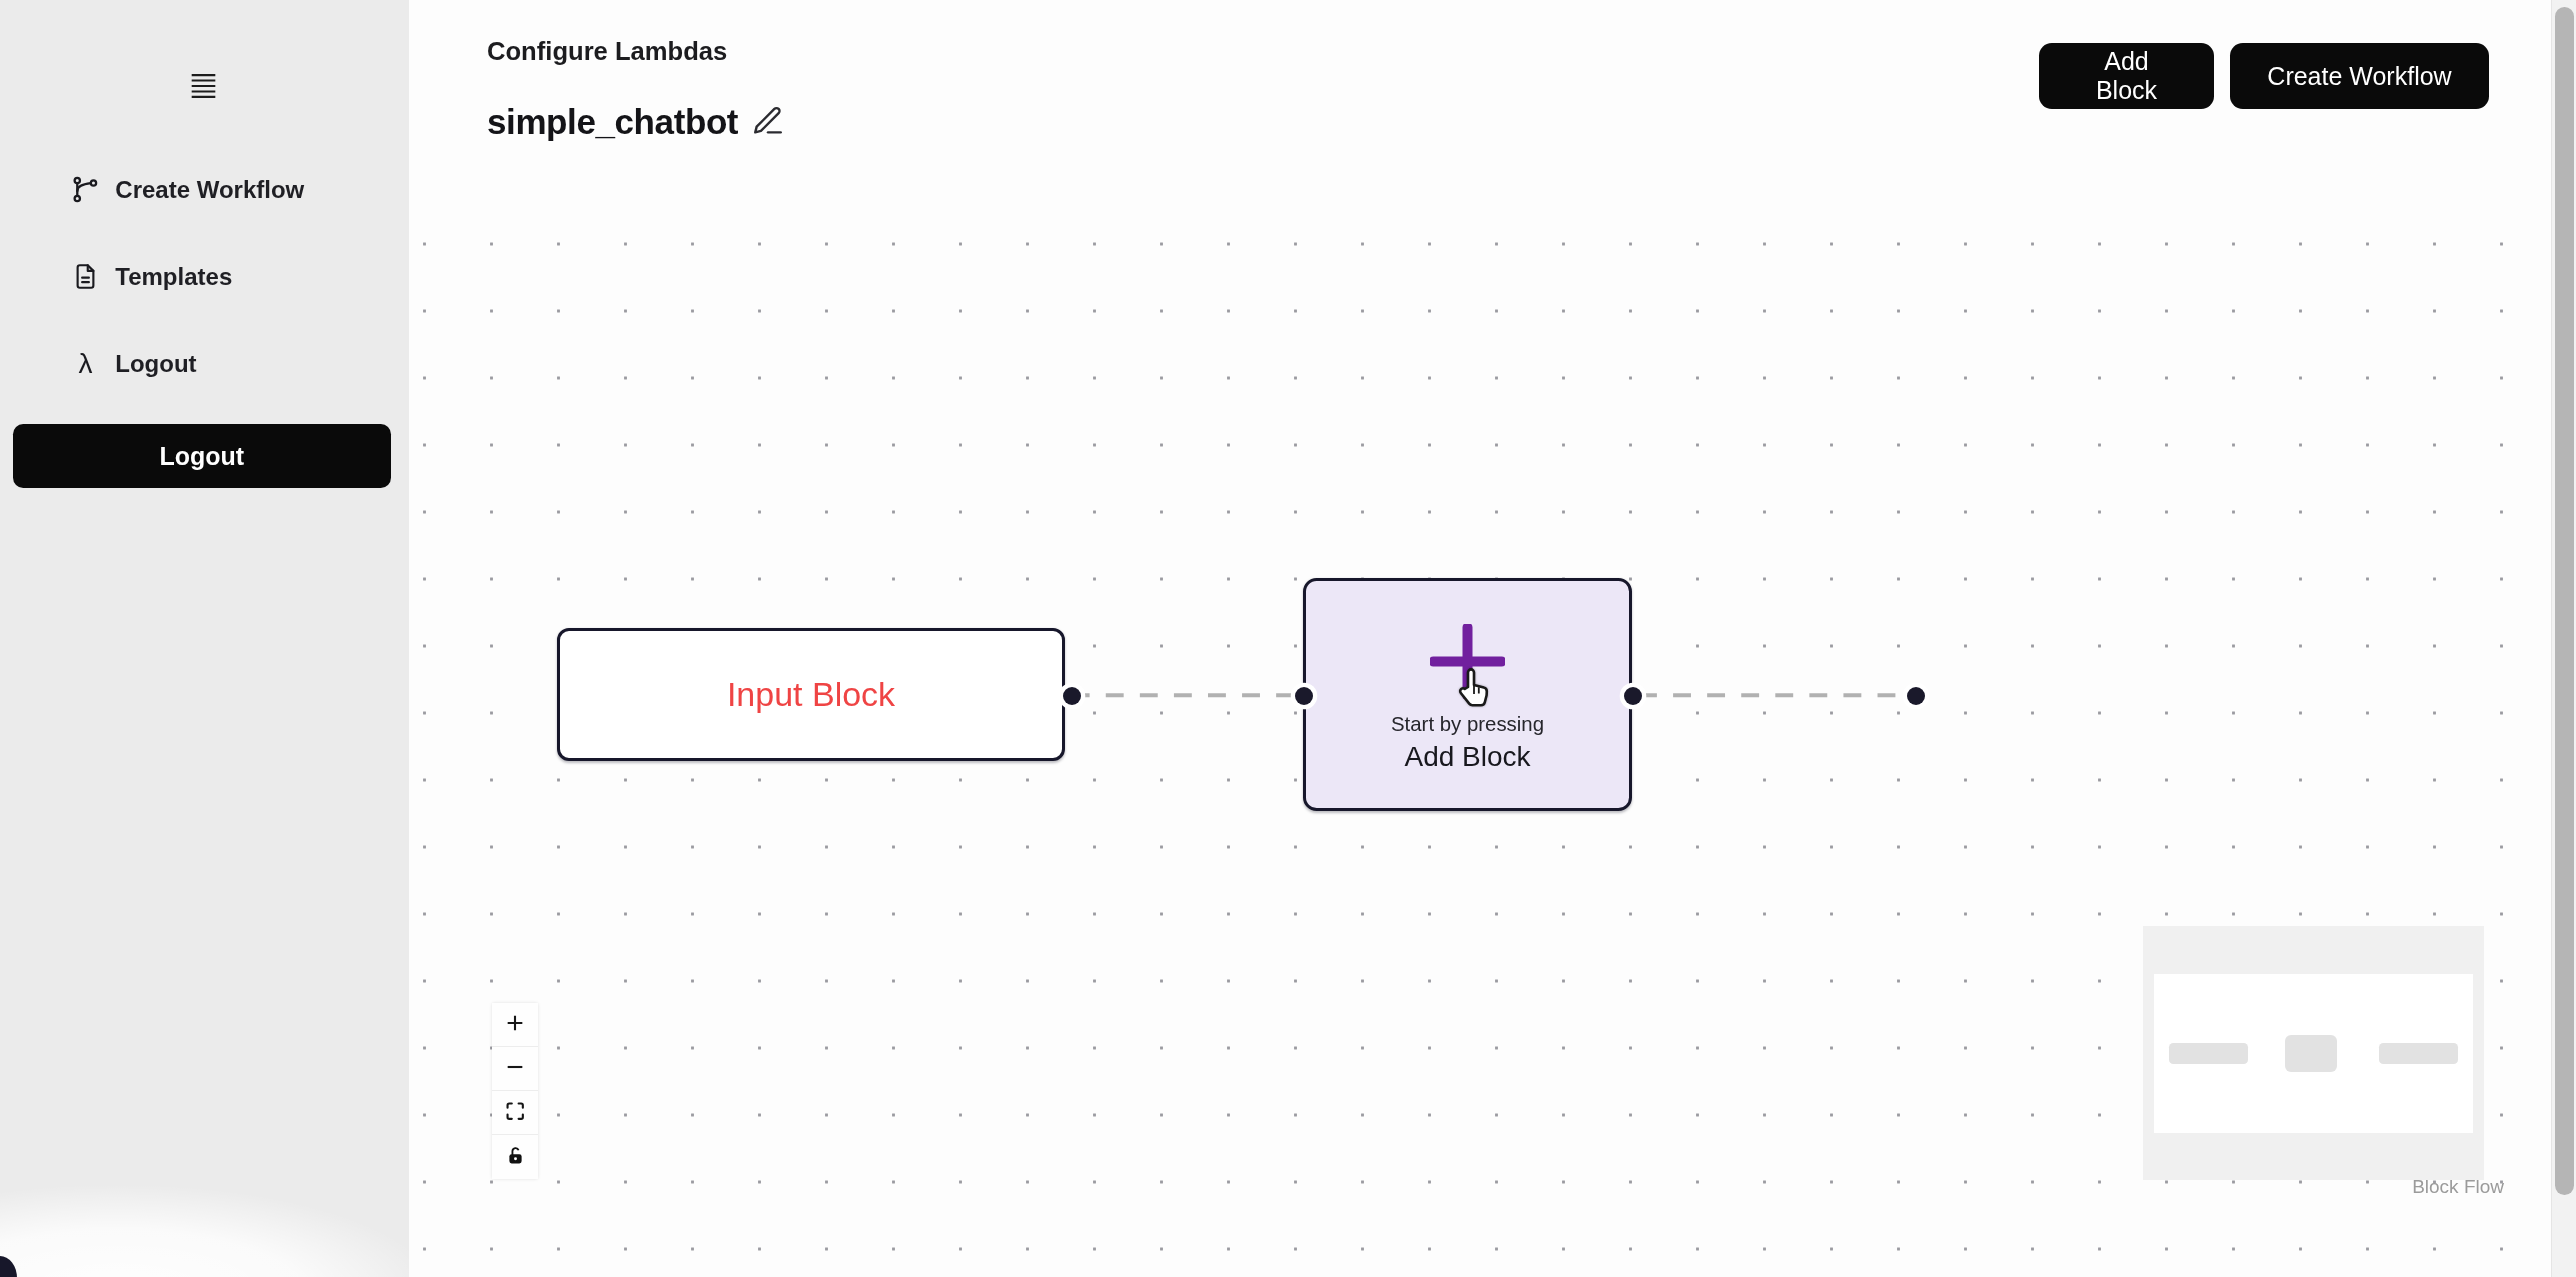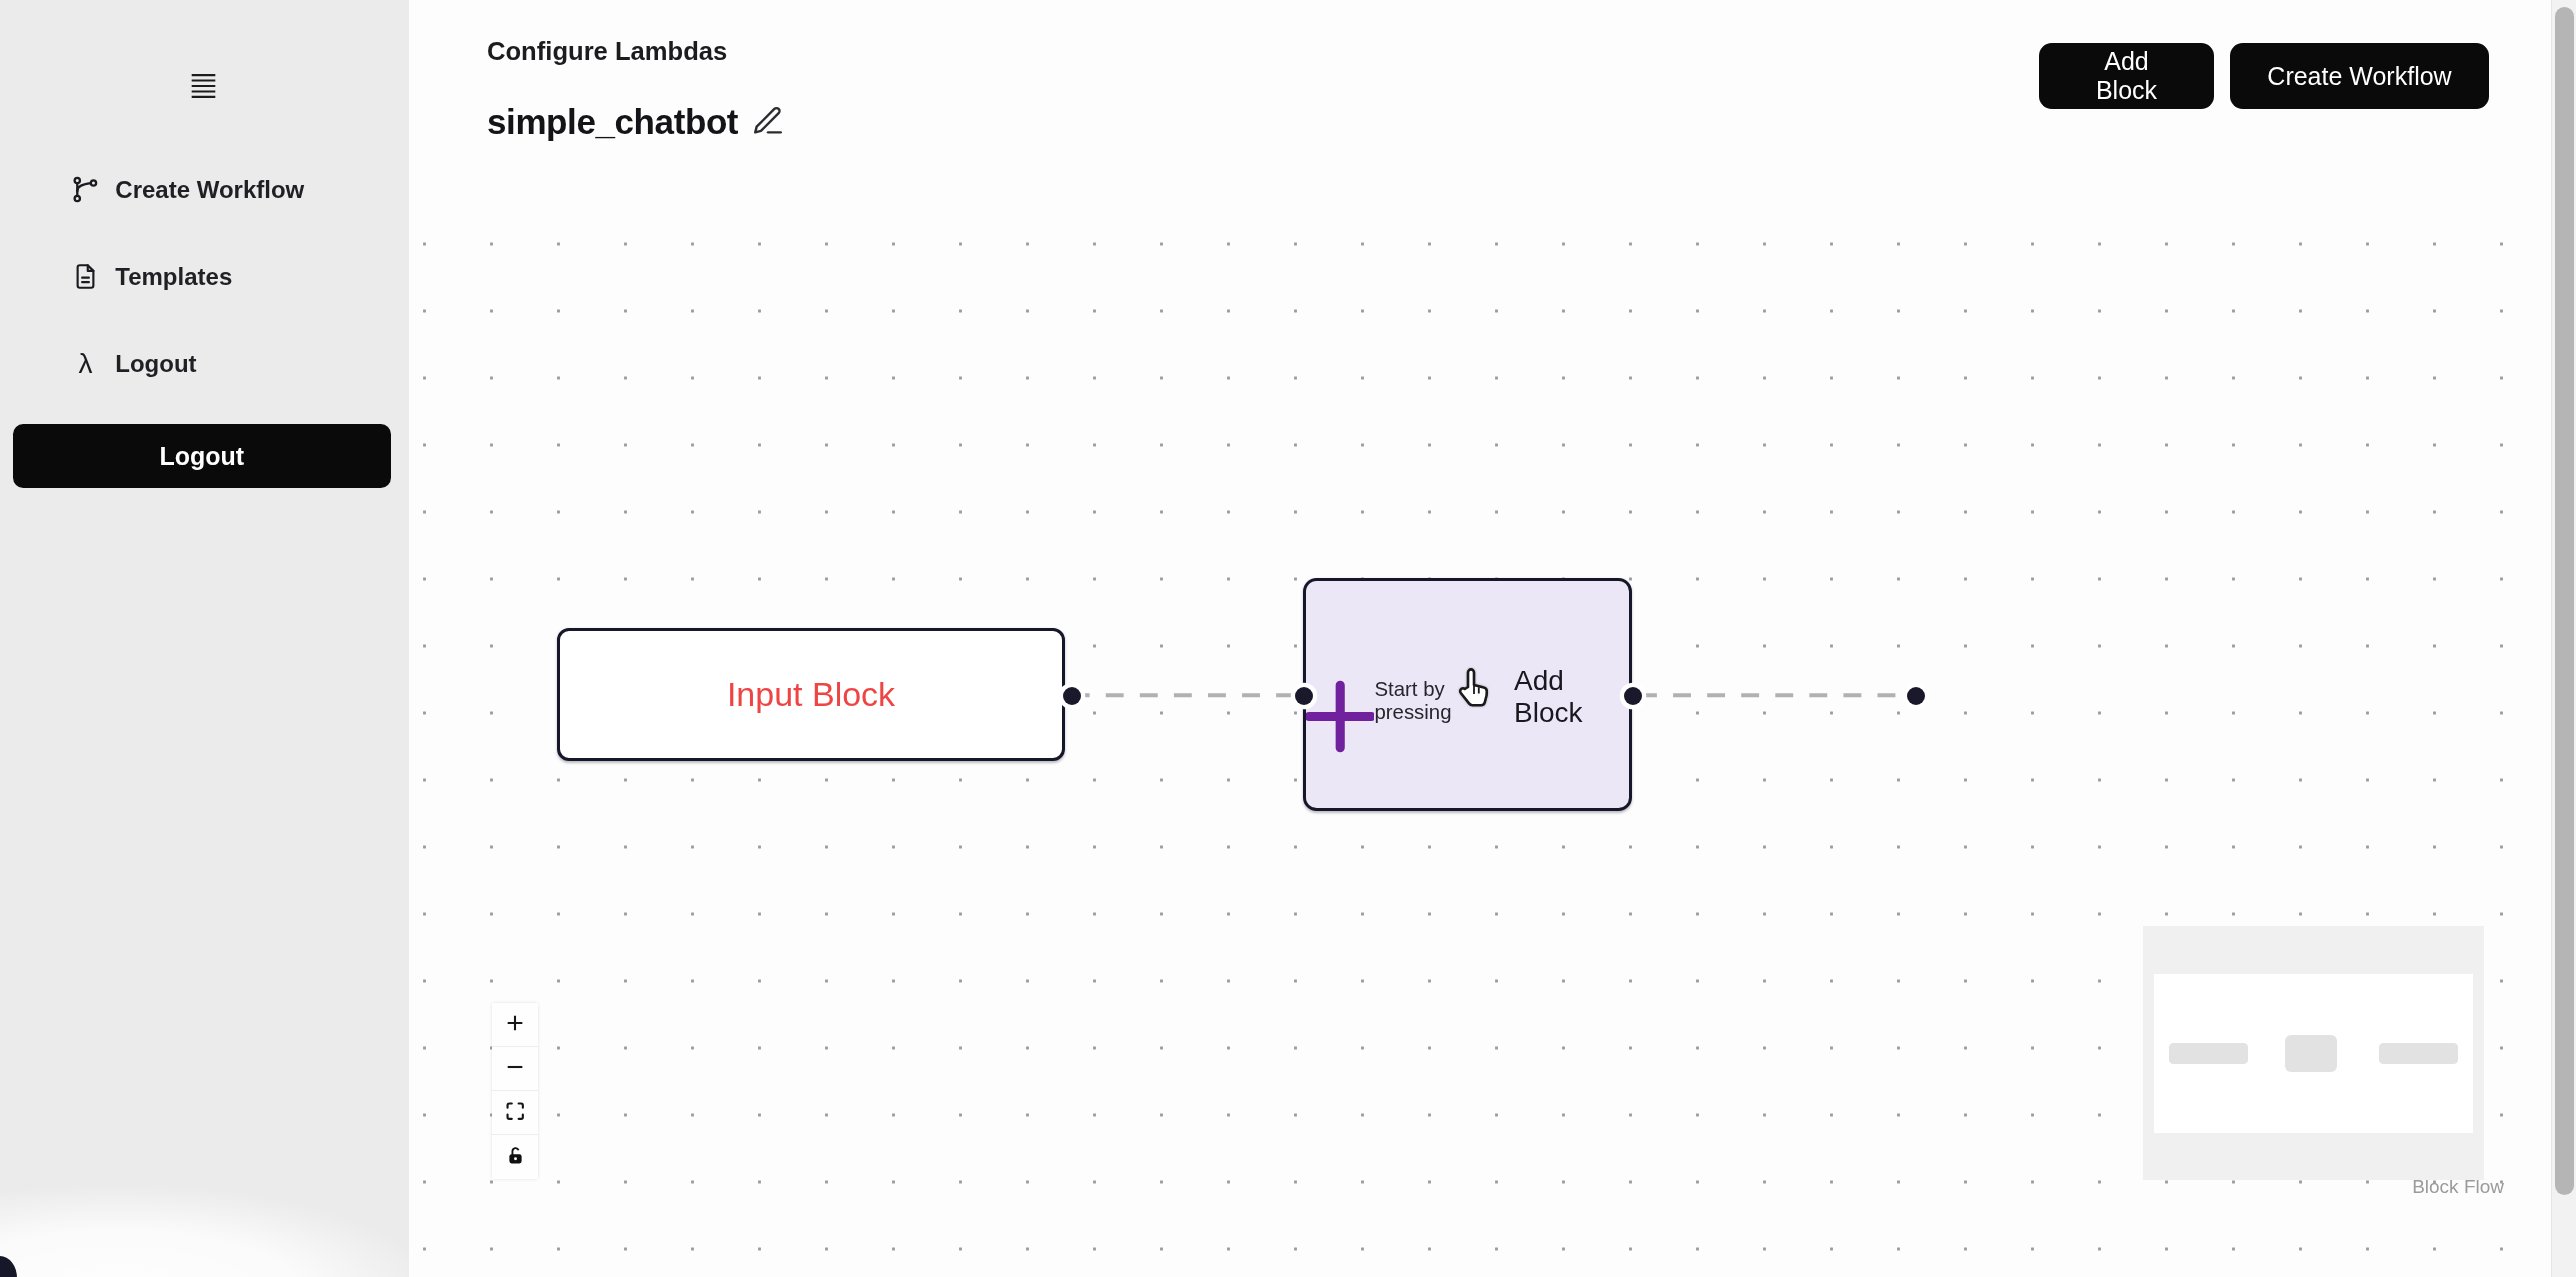--- a/index.html
+++ b/index.html
@@ -43,21 +43,21 @@
   
   .edges{position:absolute;left:0;top:0;pointer-events:none}
   .edge-line{stroke:var(--edge);stroke-width:4.5;stroke-dasharray:21 19}
   .node{position:absolute;border:3.4px solid var(--node-border);background:var(--node-bg);
     box-shadow:0 1.7px 2.6px rgba(20,20,40,.28);cursor:grab}
   .node-io{width:508px;height:133px;border-radius:12px;display:flex;align-items:center;justify-content:center;
     font-size:34px;font-weight:500;color:#ef4444}
   .input{left:148px;top:628px}
   .output{left:1506px;top:628px}
   .node-placeholder{left:894px;top:578px;width:329px;height:233px;border-radius:13.6px;
-    background:var(--placeholder-node-bg);display:flex;flex-direction:row;align-items:center}
+    background:var(--placeholder-node-bg);display:flex;flex-direction:column;align-items:center}
   .plus-ico{margin-top:43px;color:var(--accent-purple)}
   .ph1{margin-top:13.6px;font-size:20.4px;color:#26262c}
   .ph2{margin-top:5.1px;font-size:28px;font-weight:500;color:#18181e}
   .handle{position:absolute;width:18px;height:18px;border-radius:50%;background:var(--handle);
     box-shadow:0 0 0 4.3px #fff;cursor:crosshair}
   .hand-cursor{position:absolute;left:1041px;top:664px;pointer-events:none;filter:drop-shadow(0 0.9px 0.9px rgba(0,0,0,.3))}
 
   
   .controls{position:absolute;left:83px;top:1003px;width:46px;background:#fefefe;
     box-shadow:0 0 3.4px rgba(0,0,0,.12);border-radius:1.7px}

